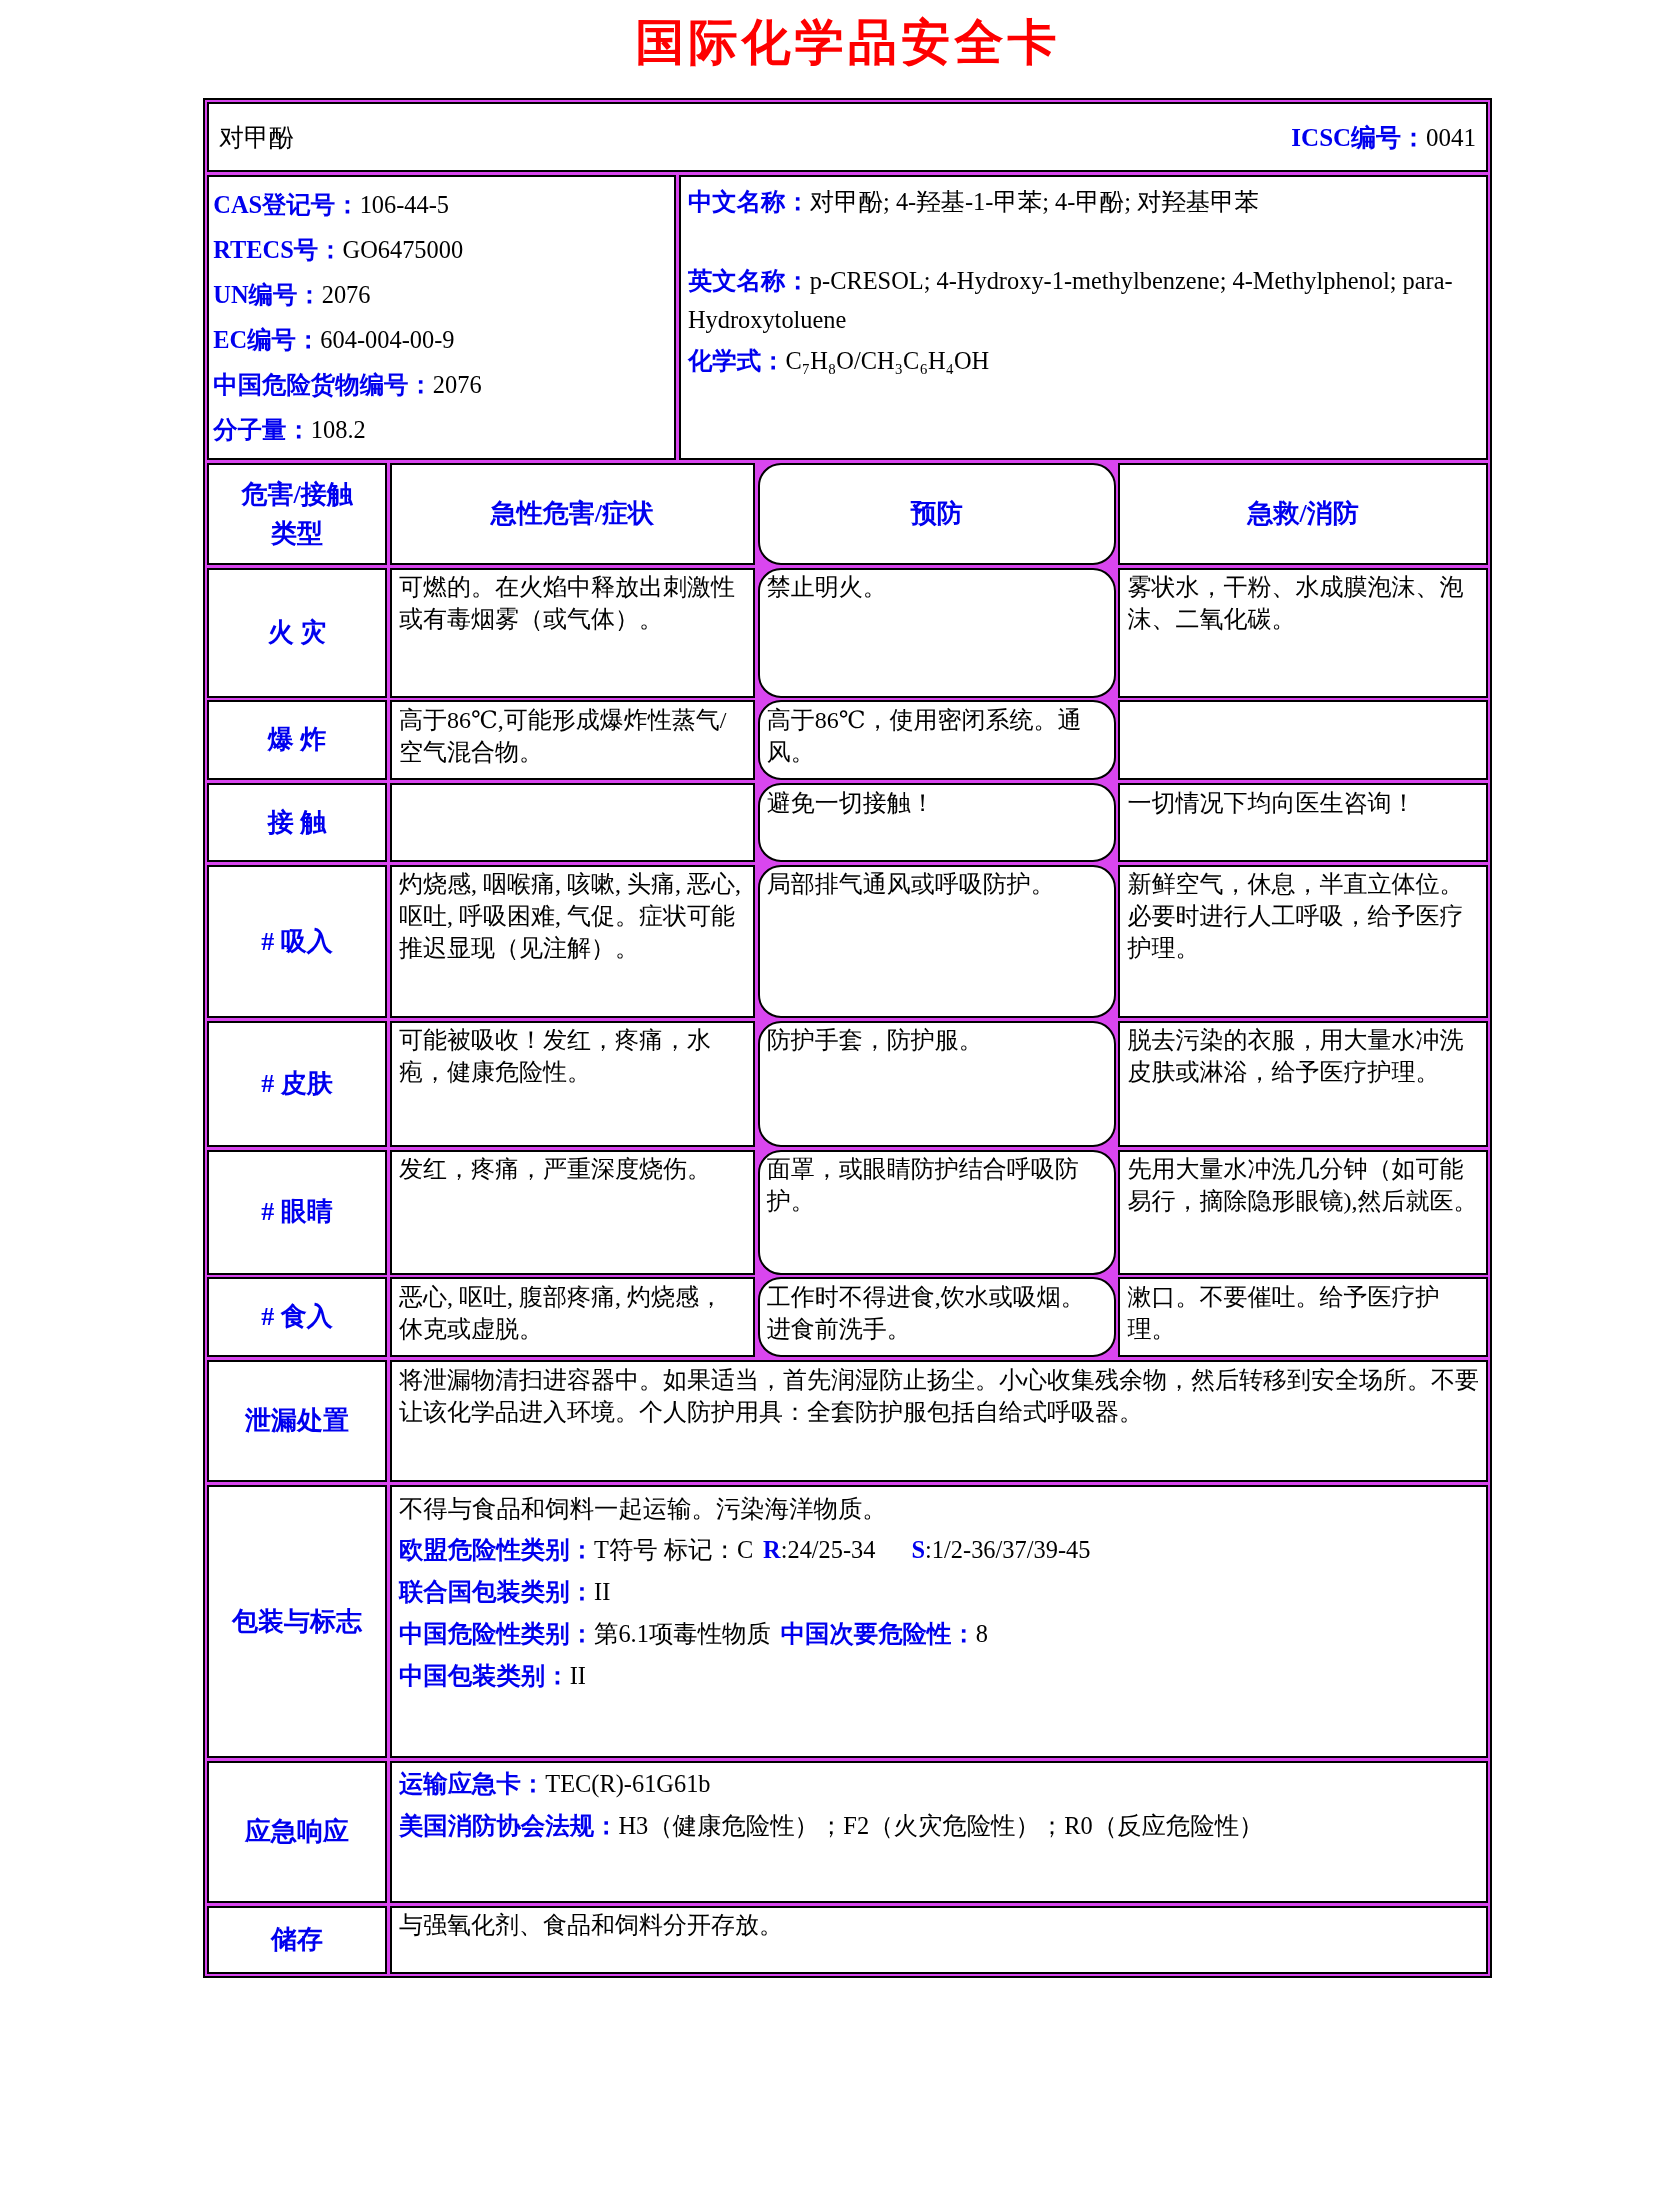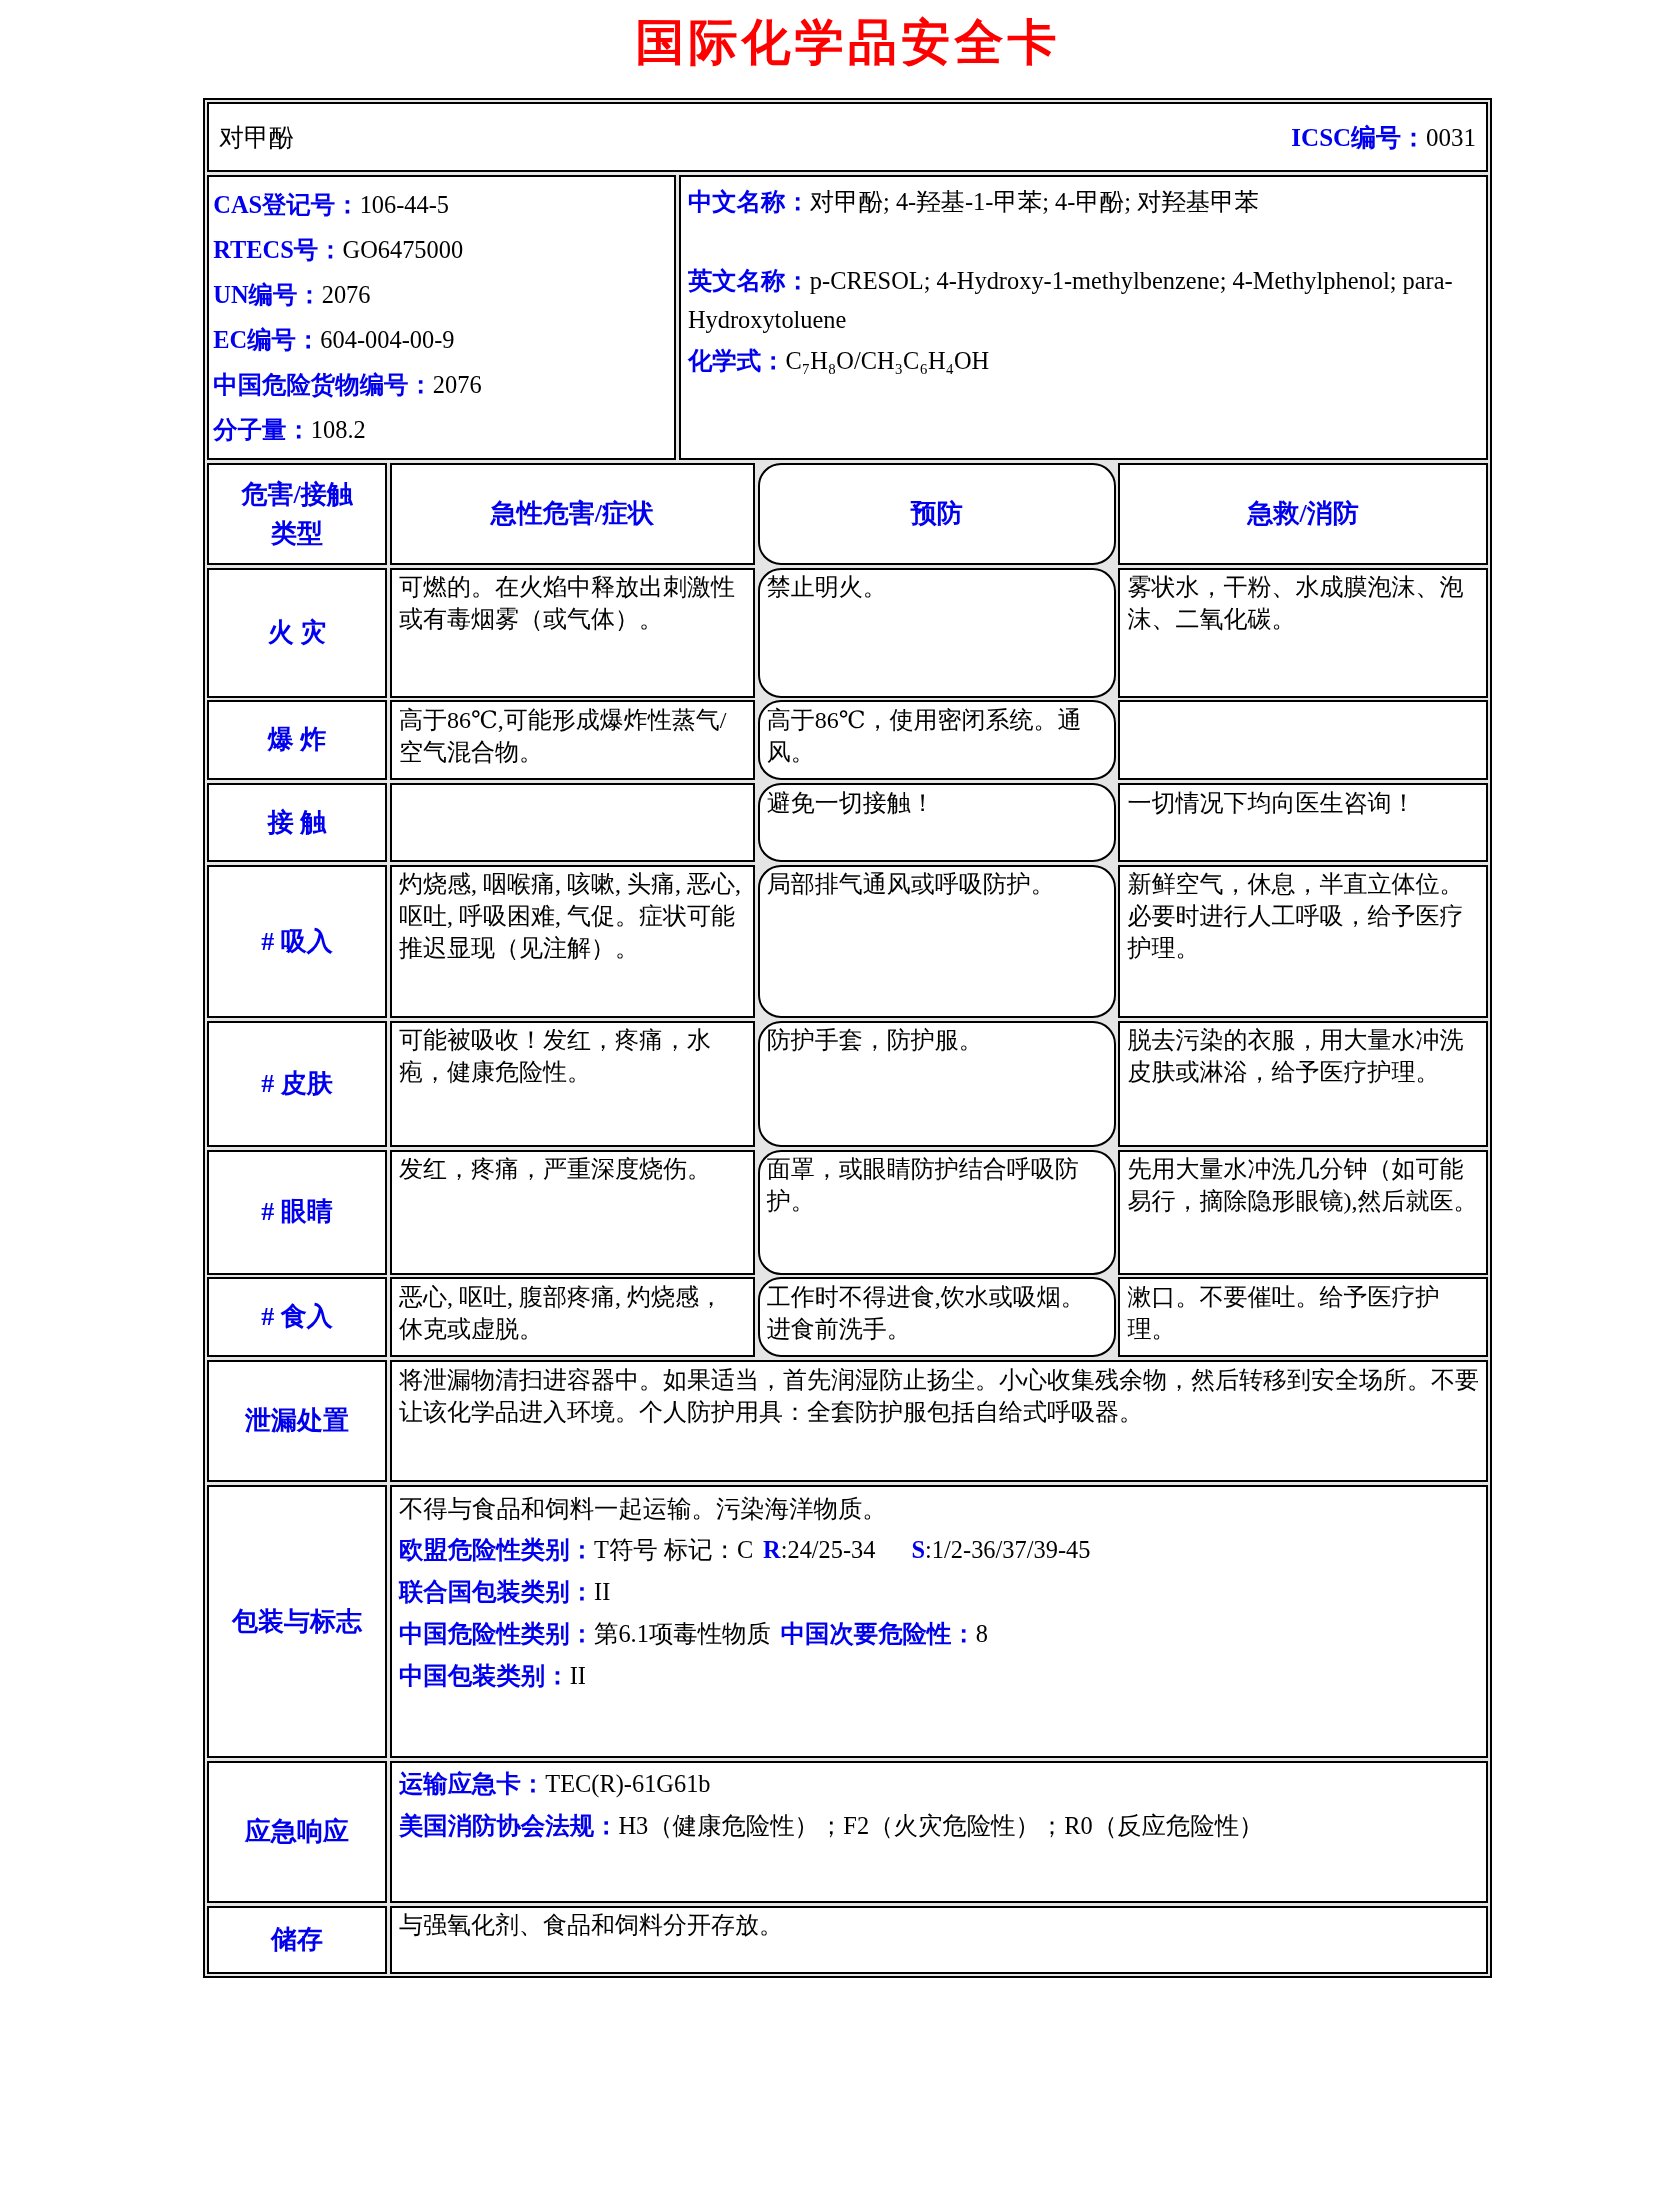--- a/index.html
+++ b/index.html
@@ -9,21 +9,21 @@
     font-family:"Liberation Serif","DejaVu Serif",serif;
     color:#000;
   }
   .main-title {
     position:absolute; left:204px; top:9.8px; width:1288px;
     text-align:center; font-size:49px; font-weight:bold;
     color:var(--red,#FE0000); letter-spacing:4.2px;
   }
   .card {
     position:absolute; left:203px; top:98px; width:1289px;
-    border:2.8px solid #000; padding:2.1px; background:#e5e5e5;
+    border:2.8px solid #000; padding:2.1px; background:#d946ef;
   }
   .trow { display:flex; gap:2.8px; margin-bottom:2.8px; }
   .trow:last-child { margin-bottom:0; }
   .cell { border:2.1px solid #000; background:#fff; overflow:hidden; }
   
   .c1 { width:180px; flex:0 0 auto; }
   .c2 { width:365px; flex:0 0 auto; }
   .c3 { width:358px; flex:0 0 auto;border-radius:23px; }
   .c4 { flex:1 1 auto; }
   .ids { width:469px; flex:0 0 auto; }
@@ -75,21 +75,21 @@
 </head>
 <body>
 
 <div class="main-title">国际化学品安全卡</div>
 
 <div class="card">
 
   <div class="trow r-a">
     <div class="cell full name-cell">
       <span>对甲酚</span>
-      <span><span class="blue">ICSC编号：</span><span>0031</span></span>
+      <span><span class="blue">ICSC编号：</span><span>0041</span></span>
     </div>
   </div>
 
   <div class="trow r-b">
     <div class="cell ids ids-cell">
       <div class="id-line"><span class="blue">CAS登记号：</span><span>106-44-5</span></div>
       <div class="id-line"><span class="blue">RTECS号：</span><span>GO6475000</span></div>
       <div class="id-line"><span class="blue">UN编号：</span><span>2076</span></div>
       <div class="id-line"><span class="blue">EC编号：</span><span>604-004-00-9</span></div>
       <div class="id-line"><span class="blue">中国危险货物编号：</span><span>2076</span></div>

